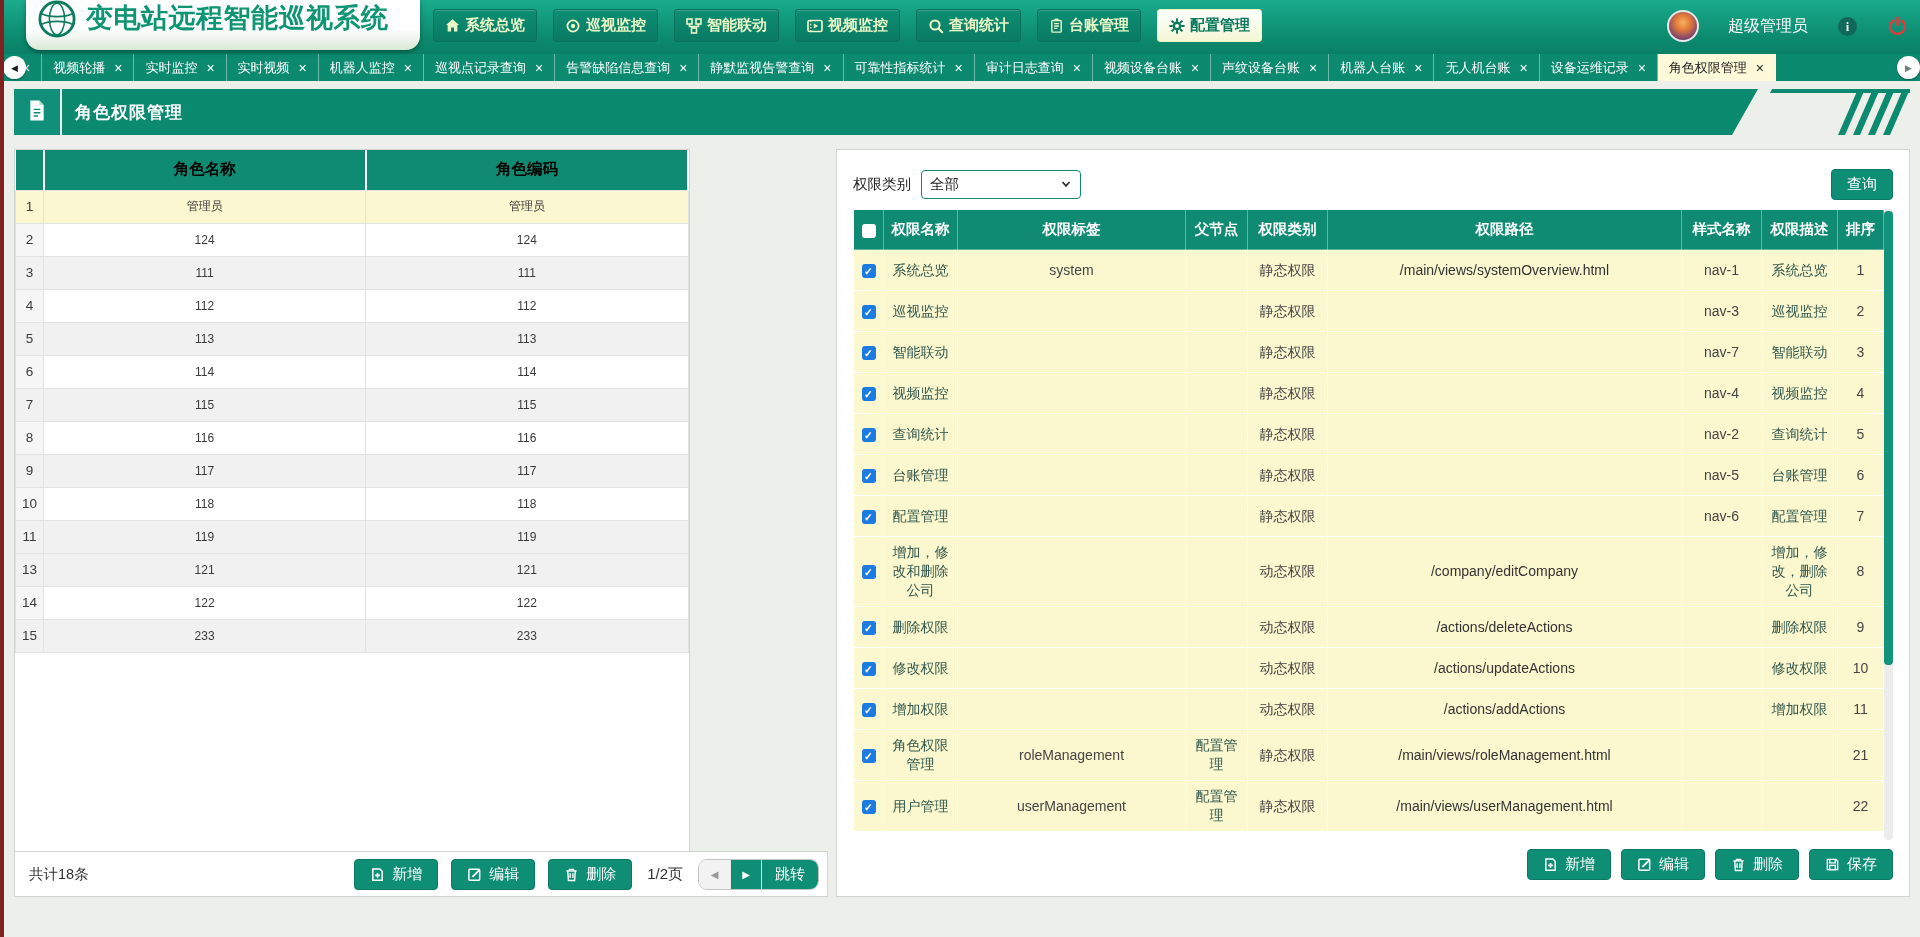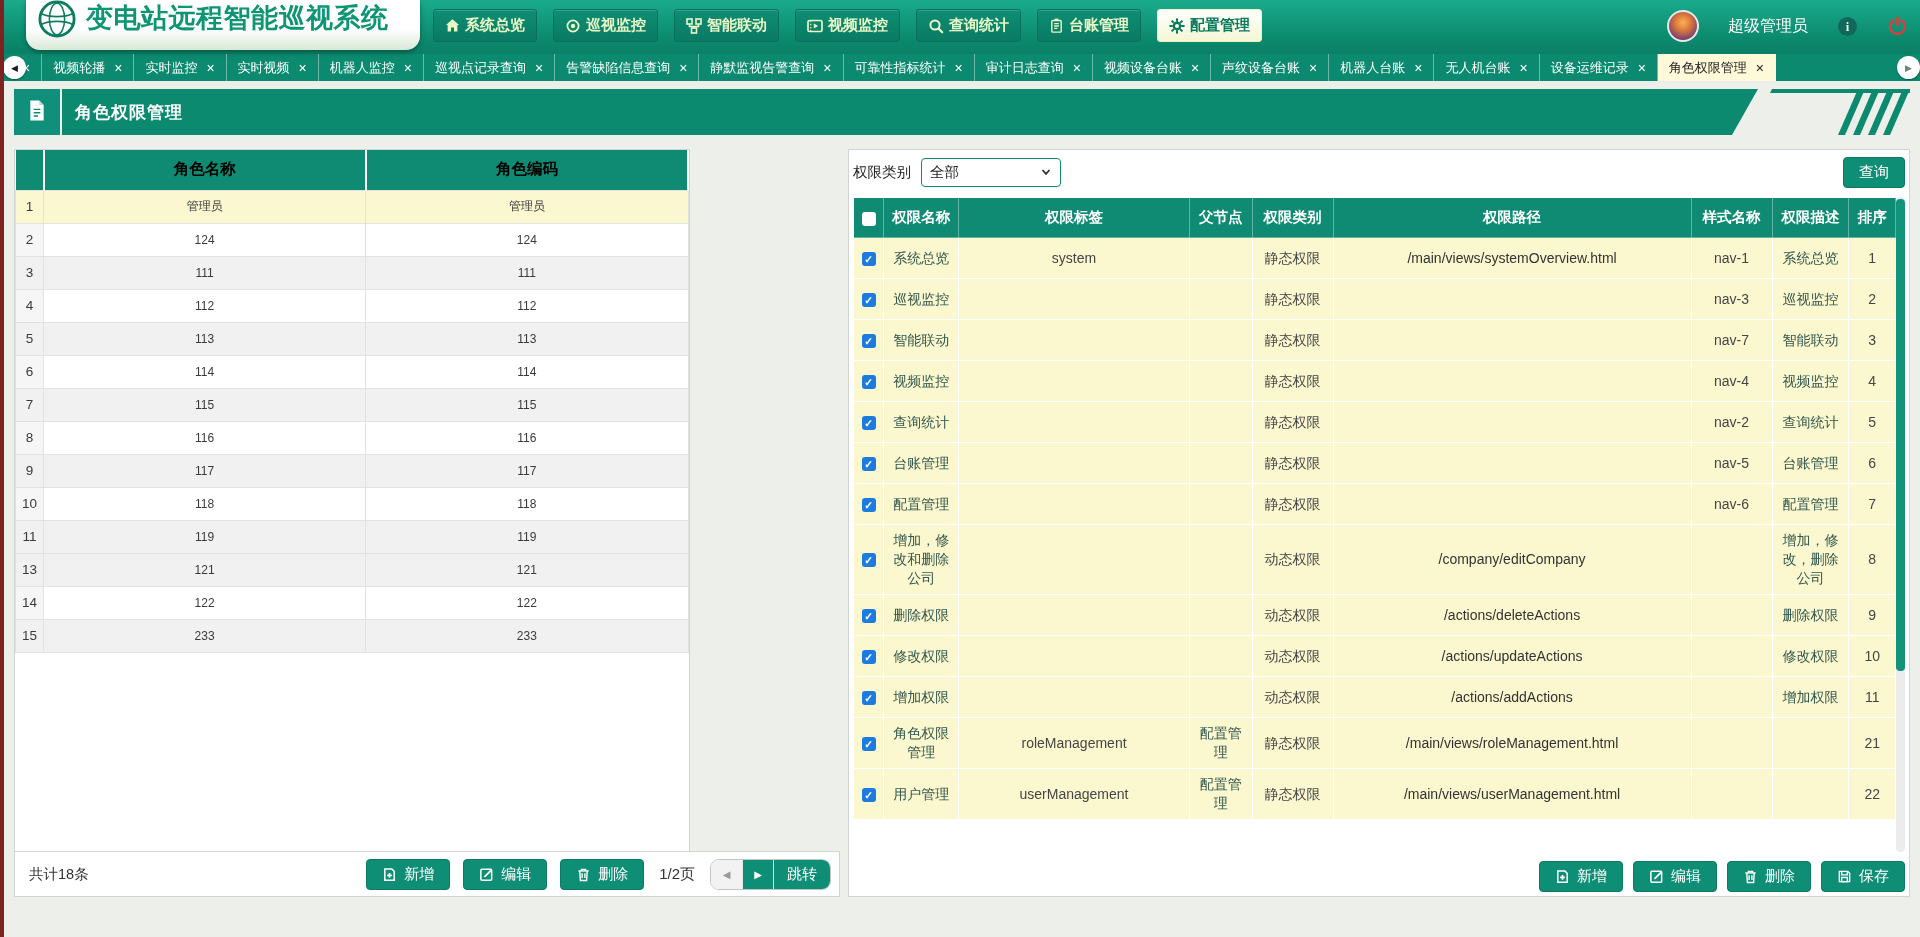--- a/index.html
+++ b/index.html
@@ -77,24 +77,24 @@
   .btn .ic { display:flex; }
   .page-text { font-size:15px; color:#333; margin:0 2px; white-space:nowrap; }
   .pager { display:flex; height:31px; border:1px solid #c2c6c2; border-radius:9px; overflow:hidden; background:#fff; }
   .pg { width:31px; display:flex; align-items:center; justify-content:center; font-size:10px; cursor:pointer; }
   .pg.prev { background:#f2f2f2; color:#9a9a9a; }
   .pg.next { background:#0f8e76; color:#fff; border-left:1px solid #e6e6e6; }
   .pg.jump { width:57px; background:#0f8e76; color:#fff; font-size:15px; border-left:1px solid #e6e6e6; }
 
   .gap-col { width:8px; }
 
-  .perm-card { flex:1; background:#fff; border:1px solid #cfd6cf; display:flex; flex-direction:column; padding:4px; }
+  .perm-card { flex:1; background:#fff; border:1px solid #cfd6cf; display:flex; flex-direction:column; padding:16px; }
   .filter-row { display:flex; align-items:center; gap:10px; height:36px; flex:none; }
   .filter-label { font-size:14.5px; color:#222; }
-  .select-box { width:140px; height:29px; border:1.5px solid #0f8a70; border-radius:4px; background:#fff;
+  .select-box { width:160px; height:29px; border:1.5px solid #0f8a70; border-radius:4px; background:#fff;
     display:flex; align-items:center; padding:0 8px; font-size:14.5px; color:#222; cursor:pointer; }
   .select-box .chev { margin-left:auto; display:flex; }
   .search-btn { margin-left:auto; }
 
   .table-zone { flex:1; display:flex; margin-top:7px; overflow:hidden; }
   table.perm-table { border-collapse:collapse; table-layout:fixed; align-self:flex-start; width:calc(100% - 9px); }
   .perm-table th { background:#0e8b72; color:#fff; height:40px; font-size:14.5px; font-weight:700;
     border:1px solid rgba(255,255,255,.35); padding:0 2px; }
   .perm-table td { background:#fbf7cf; border:1.5px solid #fff; text-align:center; font-size:14px;
     color:#454545; padding:6px 4px; height:41px; line-height:19px; word-break:break-all; }

